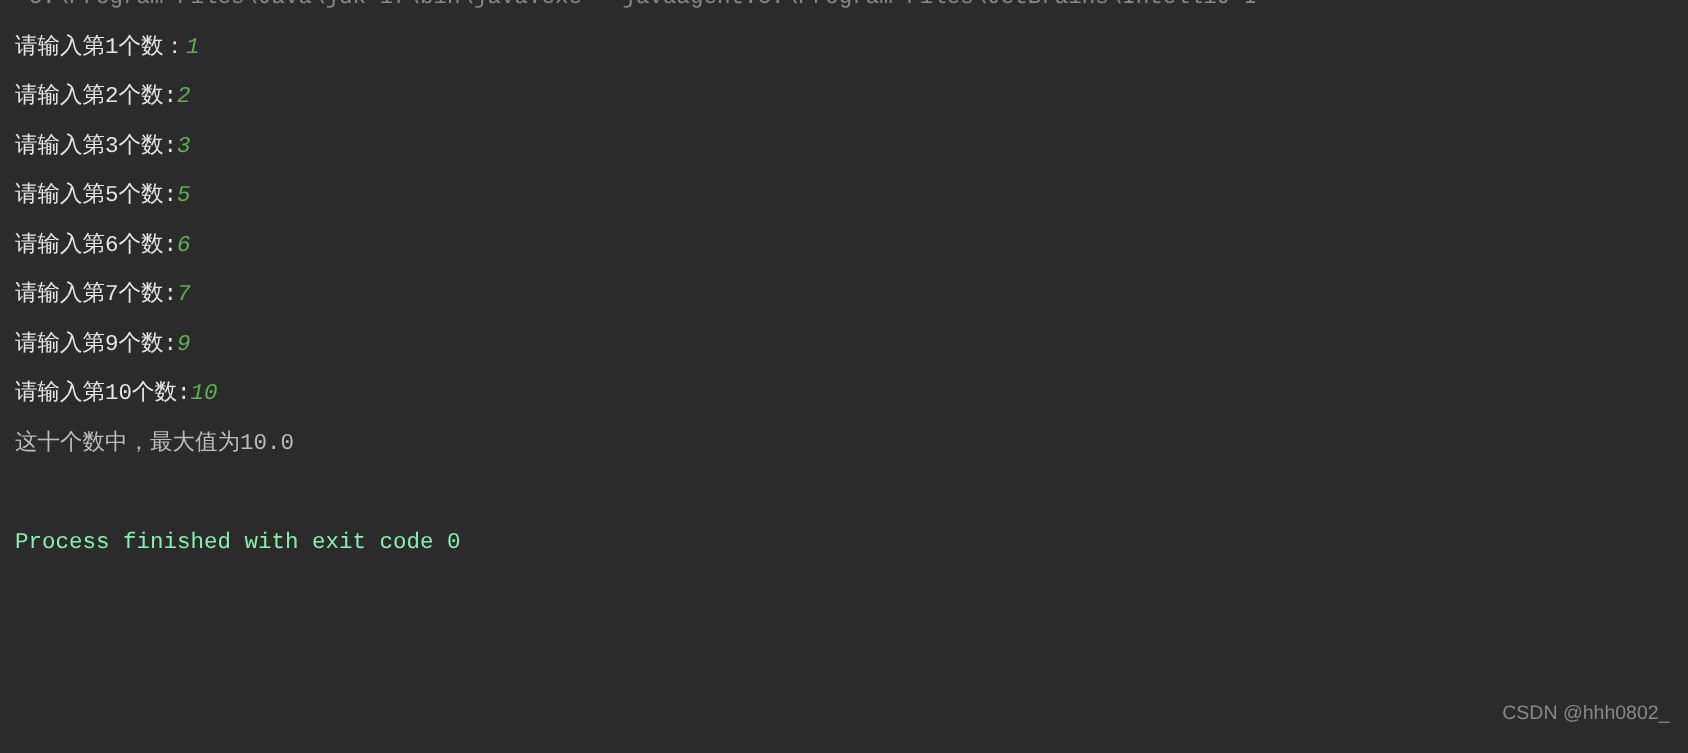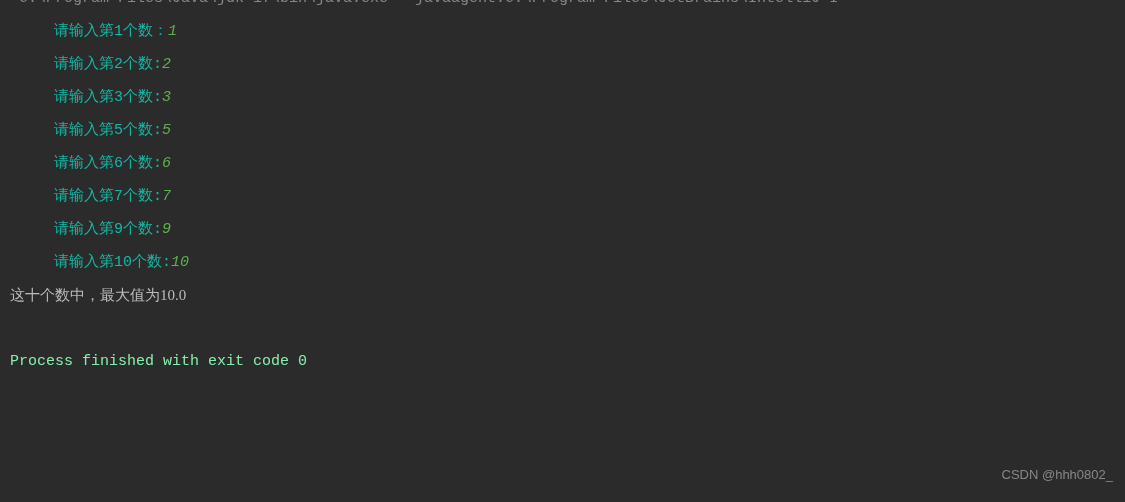--- a/index.html
+++ b/index.html
@@ -23,30 +23,28 @@
     }
     .top-line {
       margin-top: -18px;
       color: #888888;
       white-space: nowrap;
     }
     .prompt-line {
       white-space: nowrap;
     }
     .prompt-text {
-      color: #14b8a6;
-      margin-left: 44px;
+      color: #e5e5e5;
     }
     .user-input {
       color: #5fae4f;
       font-style: italic;
     }
     .result-line {
       color: #bbbbbb;
-      font-family: Liberation Serif, serif;
     }
     .blank-line {
       height: 33px;
     }
     .exit-line {
       color: #86efac;
     }
     .watermark {
       position: absolute;
       bottom: 20px;

